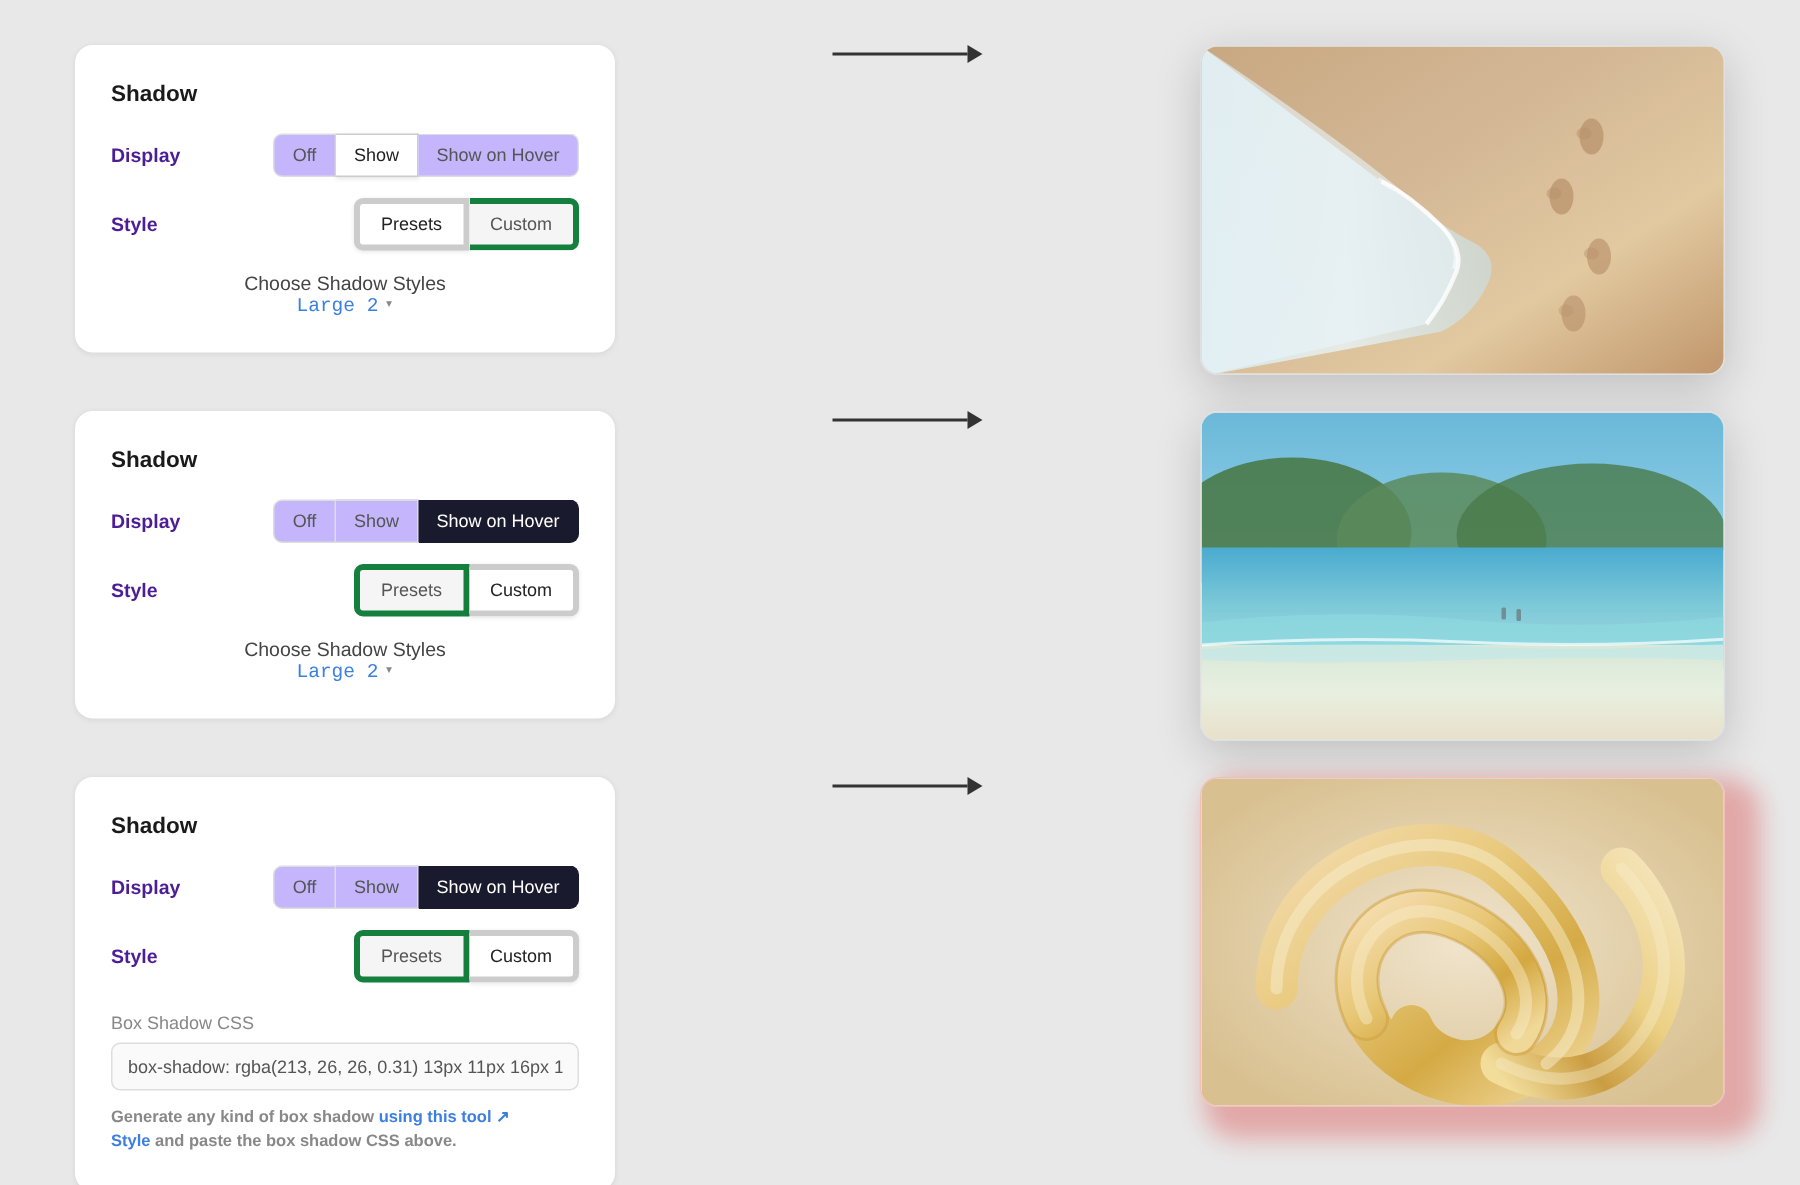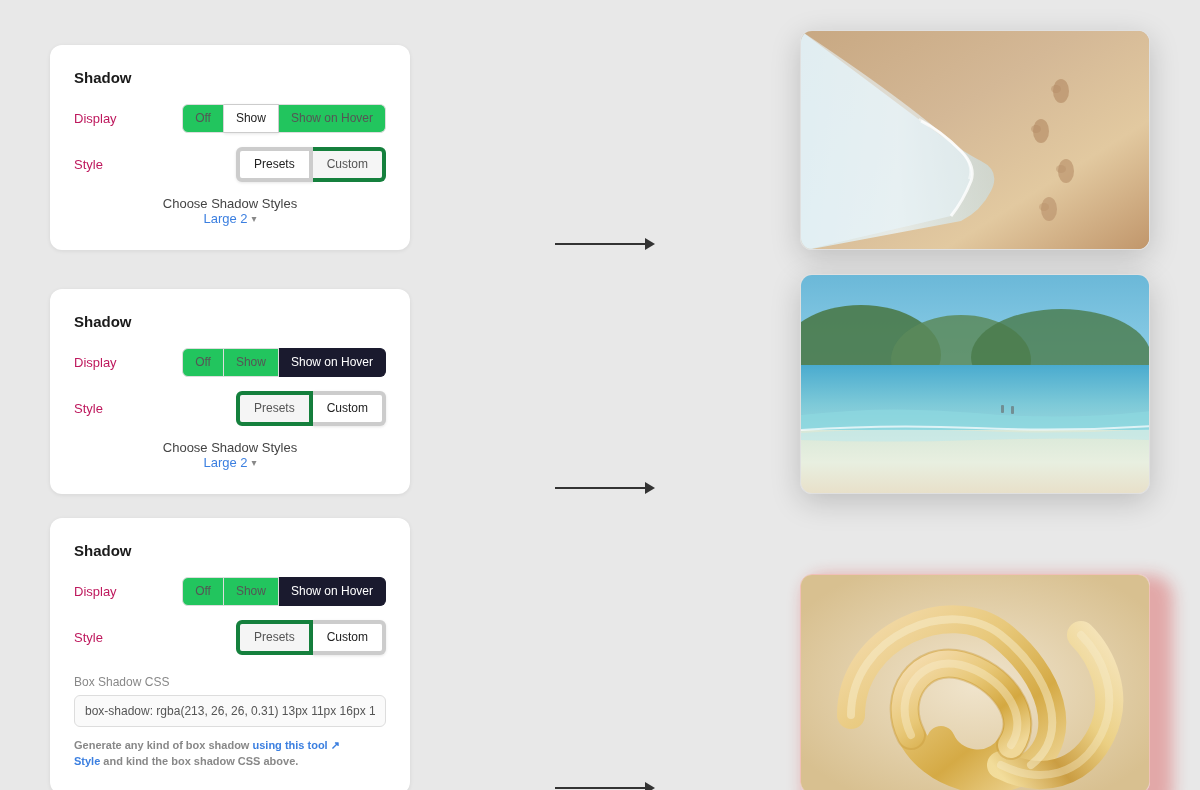--- a/index.html
+++ b/index.html
@@ -17,21 +17,21 @@
     .main-container {
       display: flex;
       flex-direction: column;
       gap: 24px;
       width: 1100px;
       padding: 30px 0;
     }
 
     .row {
       display: flex;
-      align-items: flex-end;
+      align-items: flex-start;
       gap: 16px;
     }
 
     .panel {
       background: #fff;
       border-radius: 12px;
       padding: 24px;
       width: 360px;
       min-width: 360px;
       box-shadow: 0 1px 4px rgba(0,0,0,0.08);
@@ -46,34 +46,34 @@
 
     .field-row {
       display: flex;
       align-items: center;
       justify-content: space-between;
       margin-bottom: 14px;
     }
 
     .field-label {
       font-size: 13px;
-      color: #be185d;
-      font-weight: 400;
+      color: #4c1d95;
+      font-weight: 700;
     }
 
     .btn-group {
       display: flex;
       gap: 0;
     }
 
     .btn {
       padding: 5px 12px;
       font-size: 12px;
       border: 1px solid #ddd;
-      background: #22c55e;
+      background: #c4b5fd;
       cursor: pointer;
       color: #555;
       line-height: 1.4;
     }
 
     .btn:first-child {
       border-radius: 6px 0 0 6px;
     }
 
     .btn:last-child {
@@ -143,20 +143,21 @@
       color: #444;
     }
 
     .shadow-select {
       display: flex;
       align-items: center;
       gap: 4px;
       font-size: 13px;
       color: #3b7fe0;
       cursor: pointer;
+      font-family: Liberation Mono, monospace;
     }
 
     .chevron {
       font-size: 10px;
       color: #888;
     }
 
     
     .arrow-container {
       flex: 1;
@@ -455,21 +456,21 @@
           <button class="style-btn">Presets</button>
           <button class="style-btn active">Custom</button>
         </div>
       </div>
 
       <div class="box-shadow-section">
         <div class="box-shadow-label">Box Shadow CSS</div>
         <input class="box-shadow-input" type="text" value="box-shadow: rgba(213, 26, 26, 0.31) 13px 11px 16px 10px;" style="">
         <div class="box-shadow-help">
           <span>Generate any kind of box shadow</span> <a href="#">using this tool ↗</a><br>
-          <a href="#">Style</a><span> and kind the box shadow CSS above.</span>
+          <a href="#">Style</a><span> and paste the box shadow CSS above.</span>
         </div>
       </div>
     </div>
 
     <div class="arrow-container">
       <div class="arrow">
         <div class="arrow-line"></div>
         <div class="arrow-head"></div>
       </div>
     </div>

